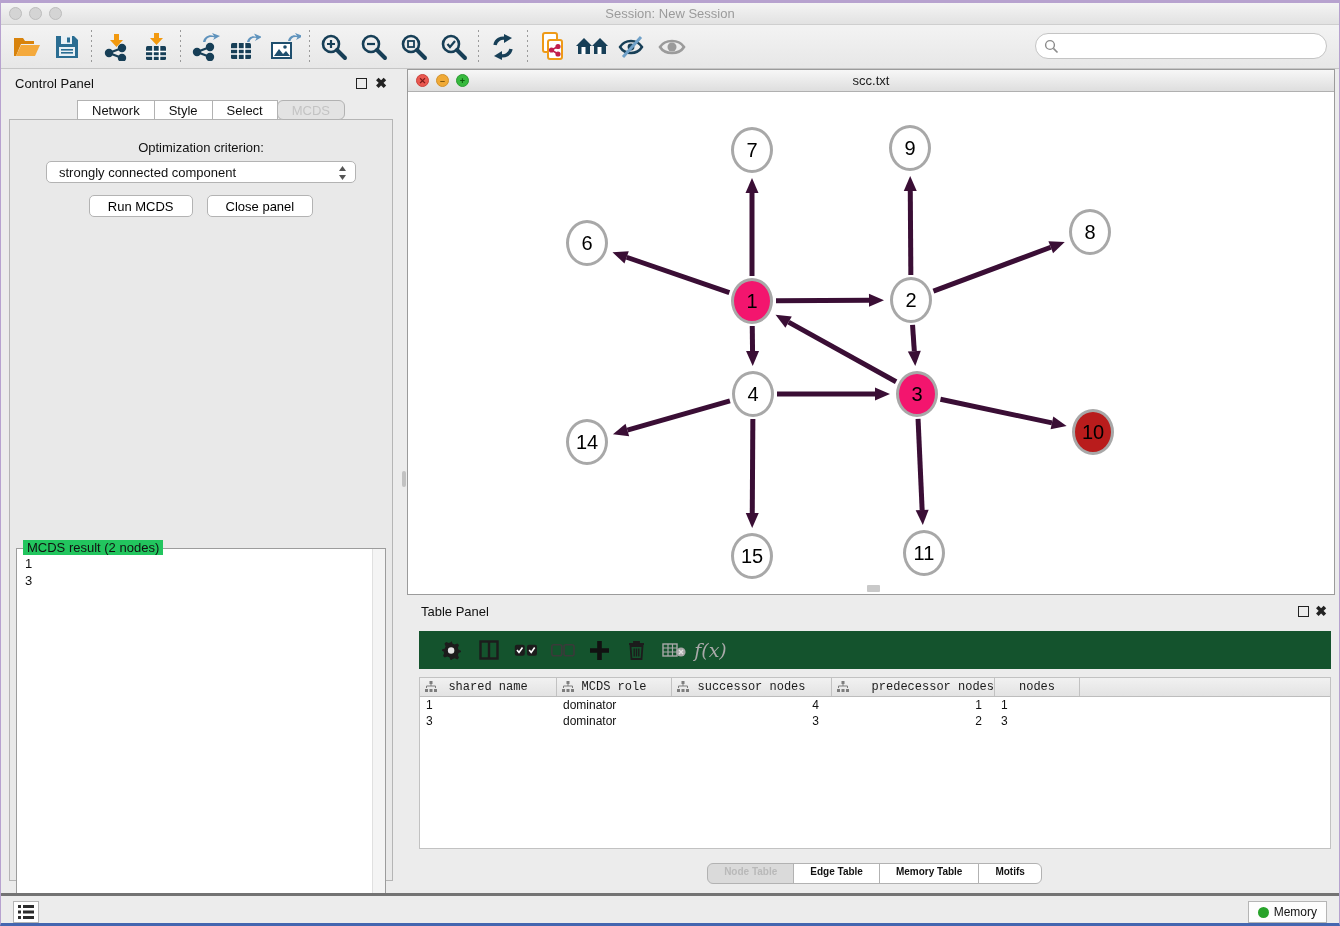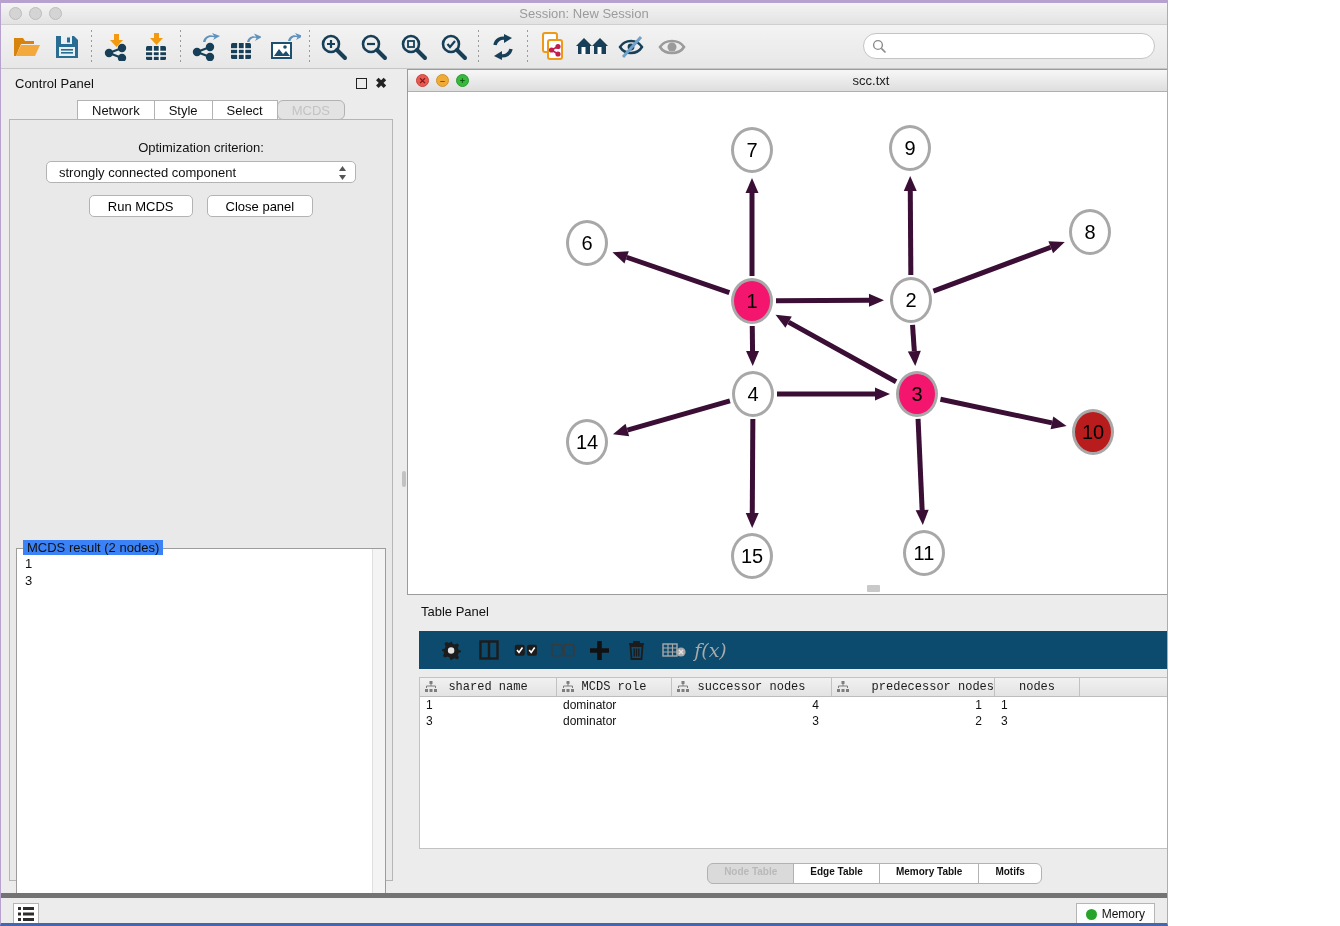--- a/index.html
+++ b/index.html
@@ -1,18 +1,18 @@
 <!DOCTYPE html>
 <html><head>
 <meta charset="utf-8">
 <style>
   * { margin:0; padding:0; box-sizing:border-box; }
   html,body { width:1340px; height:926px; }
   body { font-family:"Liberation Sans", sans-serif; font-size:13px; color:#111; }
-  .screen { position:relative; width:1168px; height:926px; background:#ececec; overflow:hidden;
+  .screen { position:relative; width:1340px; height:926px; background:#ececec; overflow:hidden;
             border-top:3px solid #b7a2cf; border-left:1px solid #b7a2cf; border-right:1px solid #b7a2cf;
             border-bottom:3px solid #4466b0; }
 
   
   .titlebar { position:absolute; left:0; top:0; width:100%; height:22px;
               background:linear-gradient(#f4f4f4,#e2e2e2); border-bottom:1px solid #cfcfcf; }
   .traffic { position:absolute; top:4px; width:13px; height:13px; border-radius:50%;
              background:#d4d4d4; border:1px solid #bdbdbd; }
   .t1{left:8px;} .t2{left:28px;} .t3{left:48px;}
   .win-title { position:absolute; width:100%; text-align:center; top:3px; color:#9b9b9b; font-size:13px; }
@@ -45,21 +45,21 @@
   .cp-select { position:absolute; left:36px; top:41px; width:310px; height:22px; background:#fff;
                border:1px solid #b3b3b3; border-radius:5px; display:flex; align-items:center;
                padding:0 24px 0 12px; font-size:13px; }
   .sel-arrows { position:absolute; right:8px; top:3px; }
   .cp-buttons { position:absolute; top:75px; width:100%; display:flex; justify-content:center; gap:14px; }
   .cp-btn { background:#fff; border:1px solid #b3b3b3; border-radius:5px; height:22px;
             padding:1px 18px; font-size:13px; }
 
   .result-box { position:absolute; left:6px; top:428px; width:370px; height:372px;
                 border:1px solid #9c9c9c; background:#fff; }
-  .result-legend { position:absolute; left:6px; top:-9px; background:#3b82f6; padding:0 4px; font-size:13px; }
+  .result-legend { position:absolute; left:6px; top:-9px; background:#22c55e; padding:0 4px; font-size:13px; }
   .result-lines { position:absolute; left:0; top:6px; width:356px; padding-left:8px;
                   font-size:13px; line-height:17px; }
   .result-scroll { position:absolute; right:0; top:0; width:13px; height:100%;
                    background:#f4f4f4; border-left:1px solid #e0e0e0; }
 
   
   .v-split { position:absolute; left:400px; top:66px; width:6px; height:820px; background:#ececec; }
   .v-grip { position:absolute; left:1px; top:402px; width:4px; height:16px; background:#c2c2c2; border-radius:2px; }
 
   
@@ -75,21 +75,21 @@
   .net-title { position:absolute; width:100%; text-align:center; top:3px; font-size:13px; color:#1a1a1a; }
   .net-canvas { position:absolute; left:0; top:22px; width:926px; height:502px; background:#fff; }
   .net-canvas svg { position:absolute; left:0; top:0; }
   .gnode { position:absolute; width:42px; height:46px; border-radius:50%; border:3px solid #a8a8a8;
            display:flex; align-items:center; justify-content:center; font-size:20px; color:#000; background:#fff; }
   .h-grip { position:absolute; left:459px; bottom:2px; width:13px; height:7px; background:#c9c9c9; border-radius:1px; }
 
   
   .table-panel { position:absolute; left:406px; top:594px; width:934px; height:296px; background:#ececec; }
   .tp-float{ right:32px; } .tp-x{ right:14px; }
-  .tp-toolbar { position:absolute; left:12px; top:34px; width:912px; height:38px; background:#0c4a6e;
+  .tp-toolbar { position:absolute; left:12px; top:34px; width:912px; height:38px; background:#14532d;
                 display:flex; align-items:center; padding-left:14px; gap:0; }
   .tp-icon { width:37px; height:30px; display:flex; align-items:center; justify-content:center;
              font-family:"DejaVu Sans", sans-serif; color:#1c1c1c; }
   .tp-icon.disabled { color:#aaa; }
   .fx { font-family:"DejaVu Serif", serif; font-style:italic; font-size:19px; color:#a9a9a9; }
 
   .grid { position:absolute; left:12px; top:80px; width:912px; height:172px; background:#fff;
           border:1px solid #c2c2c2; }
   .grid-head { display:flex; height:19px; background:linear-gradient(#f1f1f1,#e3e3e3);
                border-bottom:1px solid #bdbdbd;font-family:Liberation Mono, monospace; }
@@ -102,21 +102,21 @@
 
   .tp-tabs { position:absolute; left:0; top:266px; width:100%; display:flex; justify-content:center; }
   .tp-tab { border:1px solid #b2b2b2; background:#fff; padding:2px 16px; font-size:10px;
             font-weight:bold; margin-right:-1px; height:21px; }
   .tp-tab:first-child { border-radius:6px 0 0 6px; }
   .tp-tab:last-child { border-radius:0 6px 6px 0; }
   .tp-tab.active { background:#dadada; color:#b9b9b9; }
 
   
   .statusbar { position:absolute; left:0; top:890px; width:100%; height:33px; background:#ececec;
-               border-top:5px solid #737373; }
+               border-top:3px solid #737373; }
   .task-btn { position:absolute; left:12px; top:5px; width:26px; height:22px; background:#fff;
               border:1px solid #b5b5b5; display:flex; align-items:center; justify-content:center; }
   .mem-btn { position:absolute; right:12px; top:5px; height:22px; background:#fdfdfd;
              border:1px solid #b5b5b5; display:flex; align-items:center; gap:5px; padding:0 9px; font-size:12px; }
   .mem-dot { width:11px; height:11px; border-radius:50%; background:#28a32a; }
 </style>
 </head>
 <body>
 
 <div class="screen">

